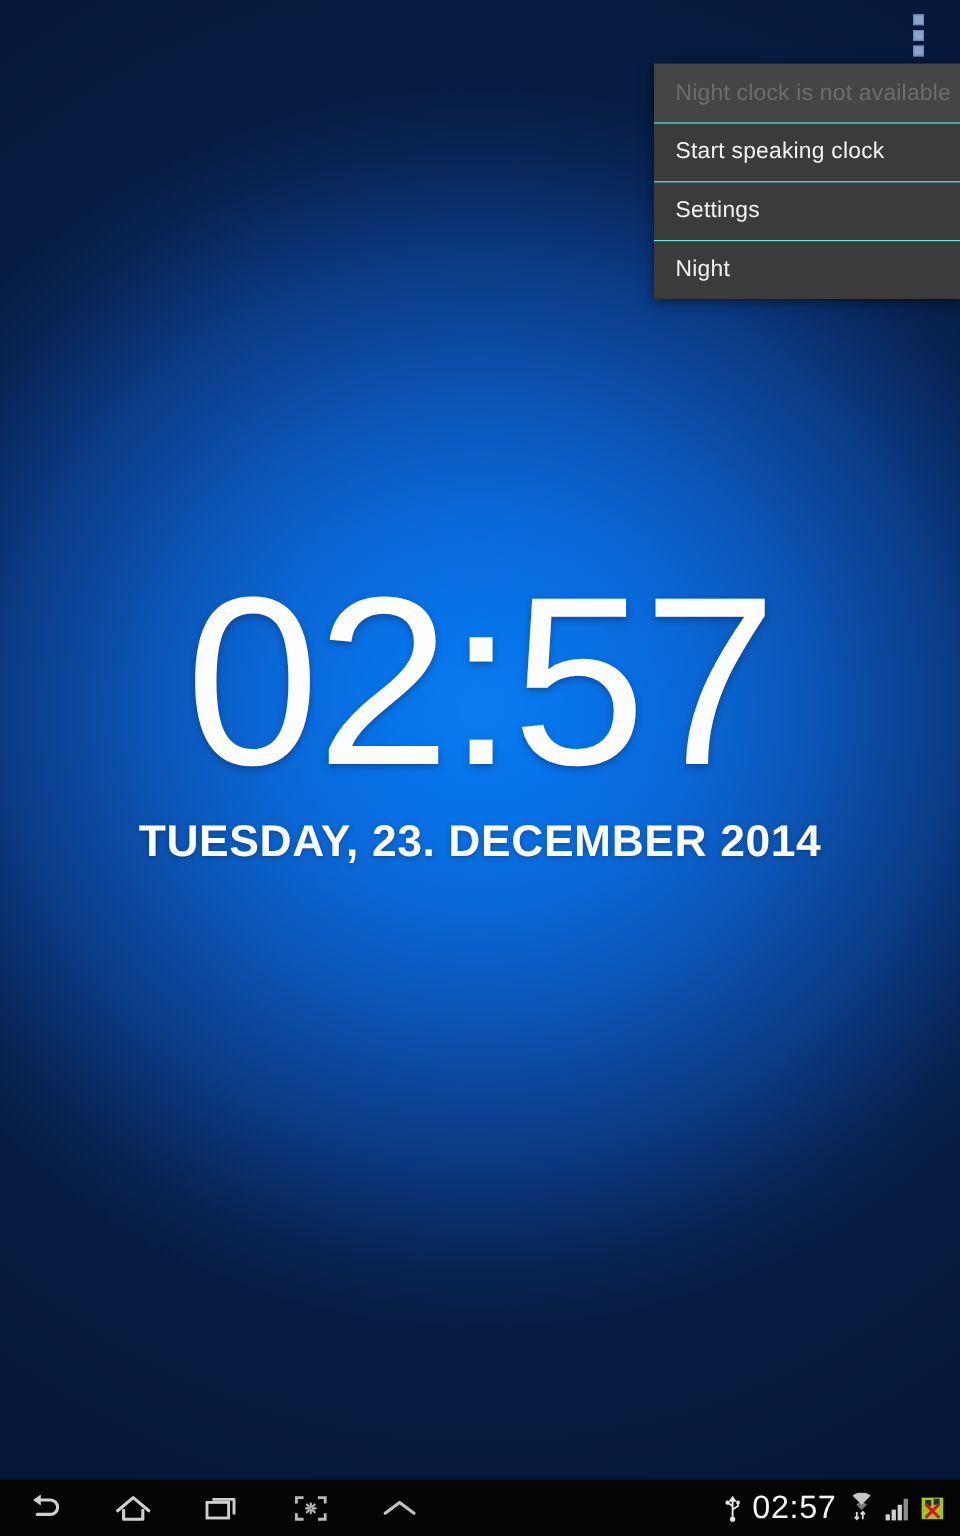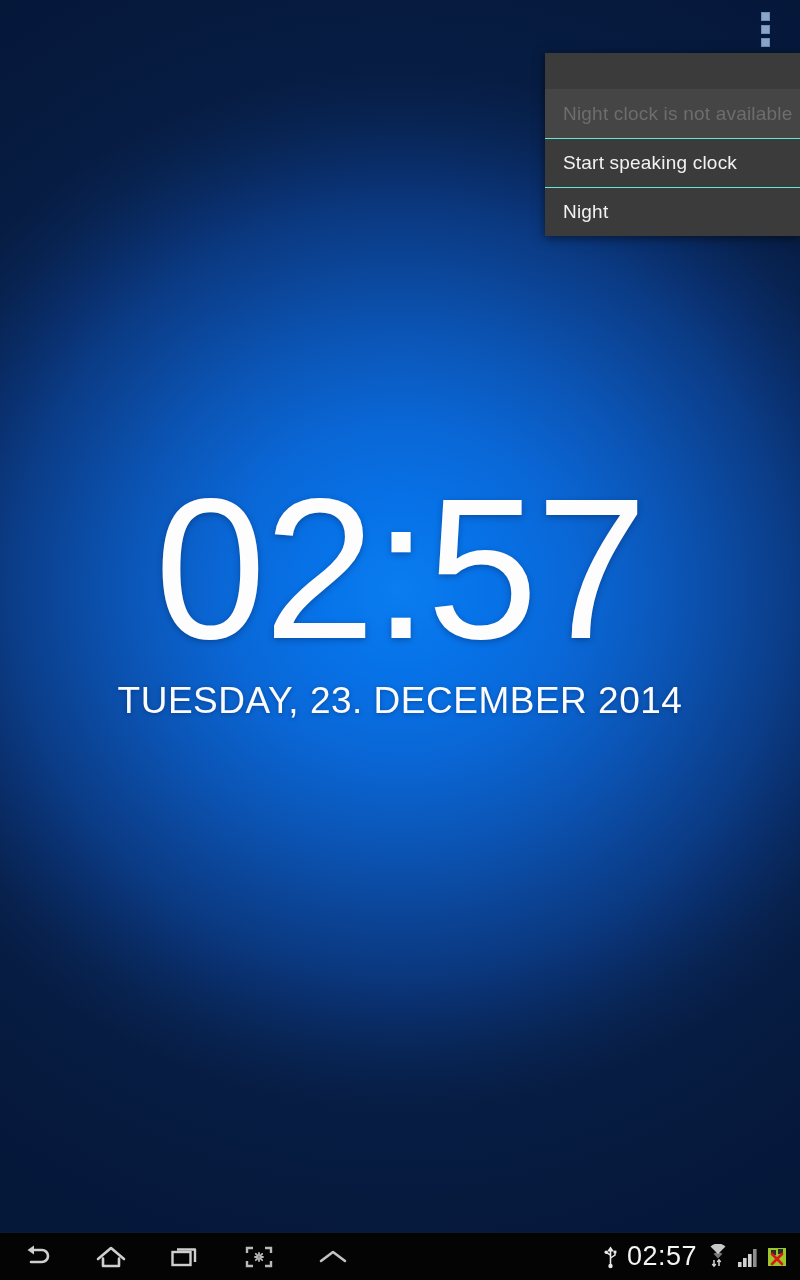--- a/index.html
+++ b/index.html
@@ -76,21 +76,20 @@
     letter-spacing:.2px;
     border-top:1px solid #5eead4;
     cursor:pointer;
     background:#3b3b3b;
   }
   .menu-item:first-child { border-top:none; }
   .menu-item.disabled {
     background:#454545;
     color:#6d6d6d;
     cursor:default;
-    margin-top:36px;
   }
 
   
   #clock-block {
     position:absolute;
     left:0; top:480px;
     width:800px;
     text-align:center;
   }
   #clock-time {
@@ -98,21 +97,21 @@
     font-size:200px;
     font-weight:400;
     line-height:178px;
     color:#fdfdfd;
     letter-spacing:-2px;
     text-shadow:0 2px 6px rgba(0,20,60,.35);
   }
   #clock-date {
     margin-top:22px;
     font-size:37px;
-    font-weight:400;
+    font-weight:700;
     color:#fbfbfb;
     letter-spacing:.5px;
     text-shadow:0 1px 4px rgba(0,20,60,.35);
   }
 
   
   #navbar {
     position:absolute;
     left:0; bottom:0;
     width:800px; height:48px;
@@ -157,20 +156,21 @@
 
   <div id="overflow-btn">
     <span class="dot"></span>
     <span class="dot"></span>
     <span class="dot"></span>
   </div>
 
   <div id="popup-menu">
     <div class="menu-item disabled">Night clock is not available</div>
     <div class="menu-item">Start speaking clock</div>
+    <div class="menu-item">Settings</div>
     <div class="menu-item">Night</div>
   </div>
 
   <div id="navbar">
 
     <div class="nav-btn">
       <svg width="30" height="26" viewBox="0 0 30 26">
         <path d="M10 6 H20 a6 6 0 0 1 0 12 H9" fill="none" stroke="#cfcfcf" stroke-width="2.6" stroke-linecap="round"></path>
         <path d="M12 1.5 L5.5 6 L12 10.5 Z" fill="#cfcfcf"></path>
       </svg>

